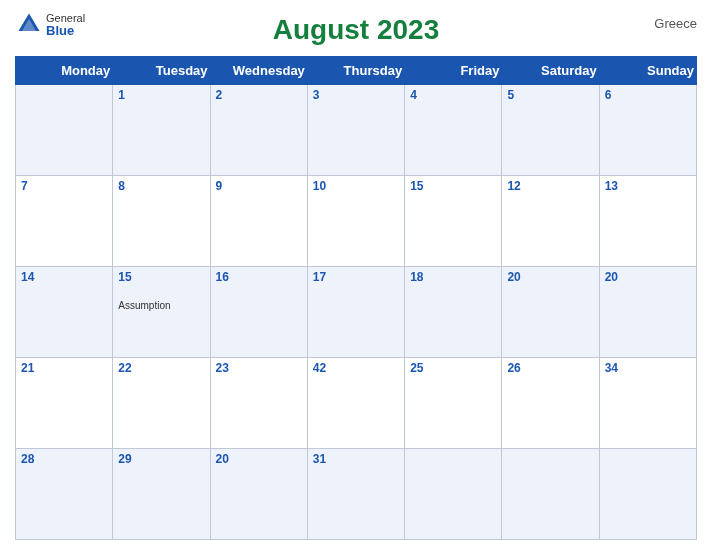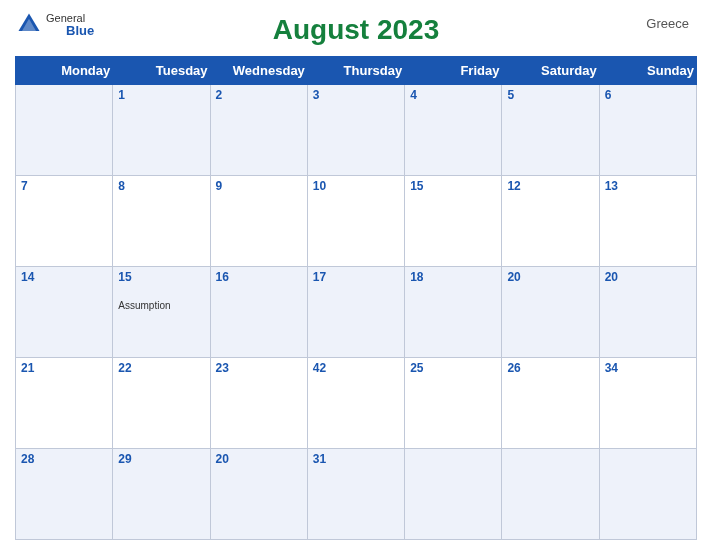--- a/index.html
+++ b/index.html
@@ -43,35 +43,34 @@
     }
     .logo-general {
       font-size: 11px;
       color: #333;
       font-weight: normal;
     }
     .logo-blue {
       font-size: 13px;
       color: #1a56b0;
       font-weight: bold;
-      margin-left: 20px;
     }
     .logo-icon {
       width: 28px;
       height: 28px;
     }
     .calendar-title {
       font-size: 28px;
       color: #15803d;
       font-weight: bold;
       text-align: center;
     }
     .country-label {
       position: absolute;
-      right: 8px;
+      right: 0;
       top: 6px;
       font-size: 13px;
       color: #555;
     }
     .calendar-table {
       width: 100%;
       border-collapse: collapse;
       flex: 1;
     }
     .calendar-table thead tr th {

